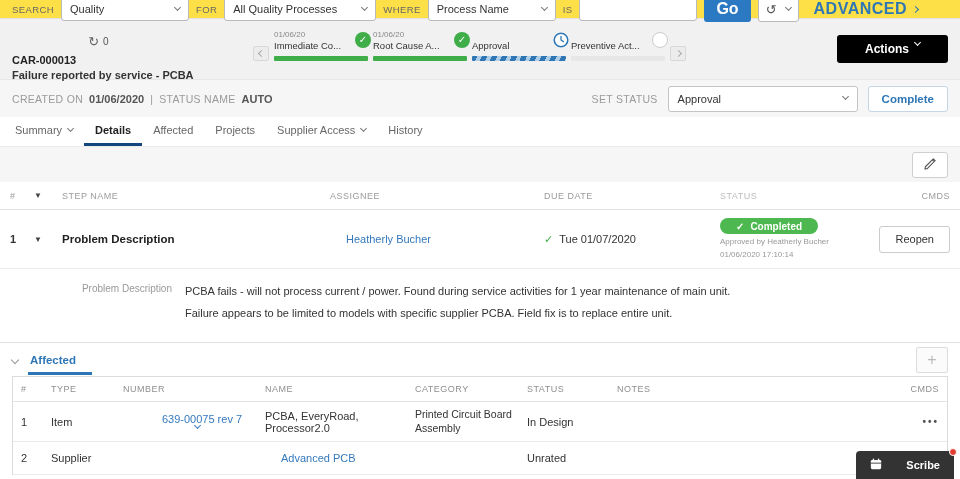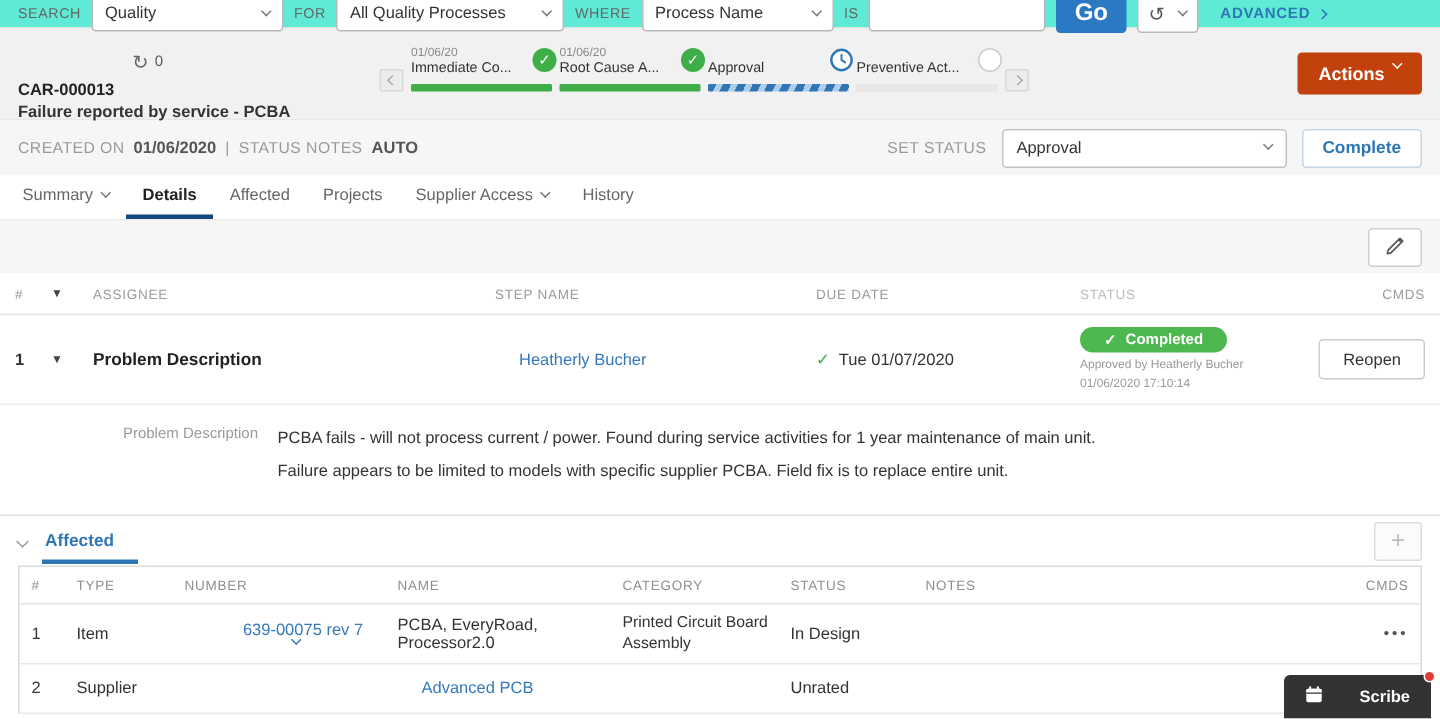--- a/index.html
+++ b/index.html
@@ -5,28 +5,28 @@
   * { margin:0; padding:0; box-sizing:border-box; }
   html,body { width:960px; height:479px; }
   body { font-family:"Liberation Sans", sans-serif; font-size:11px; color:#333; background:#fff; overflow:hidden; position:relative; }
 
   .chev { display:inline-block; width:5px; height:5px; border-right:1.5px solid #777; border-bottom:1.5px solid #777; transform:rotate(45deg); margin-left:6px; position:relative; top:-2px; }
   .chev.right { transform:rotate(-45deg); top:0; }
   .chev.white { border-color:#fff; }
   .chev.blue { border-color:#2e76b5; }
 
   
-  .search-bar { height:19px; display:flex; align-items:center; gap:7px; padding:0 12px; border-bottom:1px solid #e2e2e2; background:#5eead4; }
+  .search-bar { height:19px; display:flex; align-items:center; gap:7px; padding:0 12px; border-bottom:1px solid #e2e2e2; background:#fde047; }
   .sb-label { font-size:9.5px; color:#666; letter-spacing:.4px; flex-shrink:0; }
   .sb-select { height:24px; border:1px solid #b9b9b9; border-radius:3px; background:#fff; display:flex; align-items:center; justify-content:space-between; padding:0 8px; cursor:pointer; flex-shrink:0; }
   .w1{width:128px}.w2{width:152px}.w3{width:128px}
   .sb-input { width:118px; height:24px; border:1px solid #b9b9b9; border-radius:3px; padding:0 6px; font:inherit; }
   .go-btn { height:25px; padding:0 12px; background:#2b79c2; color:#fff; border:none; border-radius:3px; font-size:16px; font-weight:bold; cursor:pointer; }
   .hist-btn { height:25px; padding:0 7px; background:#fff; border:1px solid #b9b9b9; border-radius:3px; display:flex; align-items:center; gap:3px; color:#555; font-size:13px; cursor:pointer; }
-  .advanced { color:#2e76b5; font-size:10px; font-weight:bold; letter-spacing:.5px; display:flex; align-items:center; margin-left:8px; cursor:pointer; }
+  .advanced { color:#2e76b5; font-size:16px; font-weight:bold; letter-spacing:.5px; display:flex; align-items:center; margin-left:8px; cursor:pointer; }
 
   
   .header { height:60px; background:#f1f1f1; display:flex; align-items:center; padding:0 12px; }
   .hdr-left { width:235px; flex-shrink:0; }
   .hdr-title-row { display:flex; align-items:center; gap:12px; }
   .hdr-title { font-size:11px; font-weight:bold; color:#222;margin-top:36px; }
   .hdr-refresh { color:#666; font-size:13px; display:flex; gap:4px; align-items:center; cursor:pointer; }
   .hdr-refresh .cnt { font-size:10px; color:#555; }
   .hdr-sub { font-size:11px; color:#333; font-weight:bold; margin-top:3px; }
 
@@ -37,21 +37,21 @@
   .step { flex:1; max-width:94px; position:relative; cursor:pointer; }
   .step-date { font-size:8px; color:#888; height:10px; }
   .step-name { font-size:9.5px; color:#333; white-space:nowrap; overflow:hidden; height:13px; padding-right:15px; }
   .step-icon { position:absolute; right:-3px; top:2px; width:16px; height:16px; border-radius:50%; }
   .icon-check { background:#3fae49; color:#fff; font-size:10px; display:flex; align-items:center; justify-content:center; box-shadow:0 0 0 2px #f1f1f1; }
   .icon-pending { background:#fff; border:1px solid #ccc; box-shadow:0 0 0 2px #f1f1f1; }
   .icon-clock { background:#fff; box-shadow:0 0 0 2px #f1f1f1; }
   .step-bar { height:5px; margin-top:3px; border-radius:1px; background:#e7e7e7; }
   .step.complete .step-bar { background:#3fae49; }
   .step.progress .step-bar { background:repeating-linear-gradient(115deg,#2f76b5 0 5px,#aecde6 5px 9px); }
-  .actions-btn { background:#c2410c; color:#fff; font-size:12px; font-weight:bold; border:none; border-radius:3px; padding:7px 14px; display:flex; align-items:flex-start; cursor:pointer; margin-left:auto; flex-shrink:0; }
+  .actions-btn { background:#000000; color:#fff; font-size:12px; font-weight:bold; border:none; border-radius:3px; padding:7px 28px; display:flex; align-items:flex-start; cursor:pointer; margin-left:auto; flex-shrink:0; }
 
   
   .status-row { height:38px; background:#f6f6f6; border-top:1px solid #e7e7e7; display:flex; align-items:center; padding:0 12px; gap:6px; }
   .sr-label { color:#9a9a9a; font-size:10.5px; letter-spacing:.3px; }
   .sr-value { color:#555; font-size:11px; font-weight:bold; }
   .sr-right { margin-left:auto; display:flex; align-items:center; gap:10px; }
   .sr-select { width:190px; height:26px; border:1px solid #c4c4c4; border-radius:3px; background:#fff; display:flex; align-items:center; justify-content:space-between; padding:0 9px; cursor:pointer; }
   .complete-btn { height:26px; padding:0 13px; background:#fff; border:1px solid #c6d5e6; border-radius:3px; color:#2e76b5; font-weight:bold; font-size:11.5px; cursor:pointer; }
 
   
@@ -197,21 +197,21 @@
   <button class="actions-btn">
     <span>Actions</span>
     <span class="chev white"></span>
   </button>
 </div>
 
 <div class="status-row">
   <span class="sr-label">CREATED ON</span>
   <span class="sr-value">01/06/2020</span>
   <span class="sr-label">|</span>
-  <span class="sr-label">STATUS NOTES</span>
+  <span class="sr-label">STATUS NAME</span>
   <span class="sr-value">AUTO</span>
   <div class="sr-right">
     <span class="sr-label">SET STATUS</span>
     <div class="sr-select">
       <span>Approval</span>
       <span class="chev"></span>
     </div>
     <button class="complete-btn">Complete</button>
   </div>
 </div>
@@ -245,22 +245,22 @@
       <svg width="13" height="13" viewBox="0 0 14 14">
           <path d="M1.5 10.5 L1 13 L3.5 12.5 L12 4 L10 2 Z M9 3 L11 5" fill="none" stroke="#555" stroke-width="1.2" stroke-linejoin="round"></path>
         </svg>
     </span>
   </div>
 </div>
 
 <div class="grid-row thead">
   <span>#</span>
   <span class="caret">▼</span>
+  <span>STEP NAME</span>
   <span>ASSIGNEE</span>
-  <span>STEP NAME</span>
   <span>DUE DATE</span>
   <span class="col-status">STATUS</span>
   <span class="col-cmds">CMDS</span>
 </div>
 
 <div class="grid-row trow">
   <span class="row-num">1</span>
   <span class="caret">▼</span>
   <span>
     <span class="step-title">Problem Description</span>

